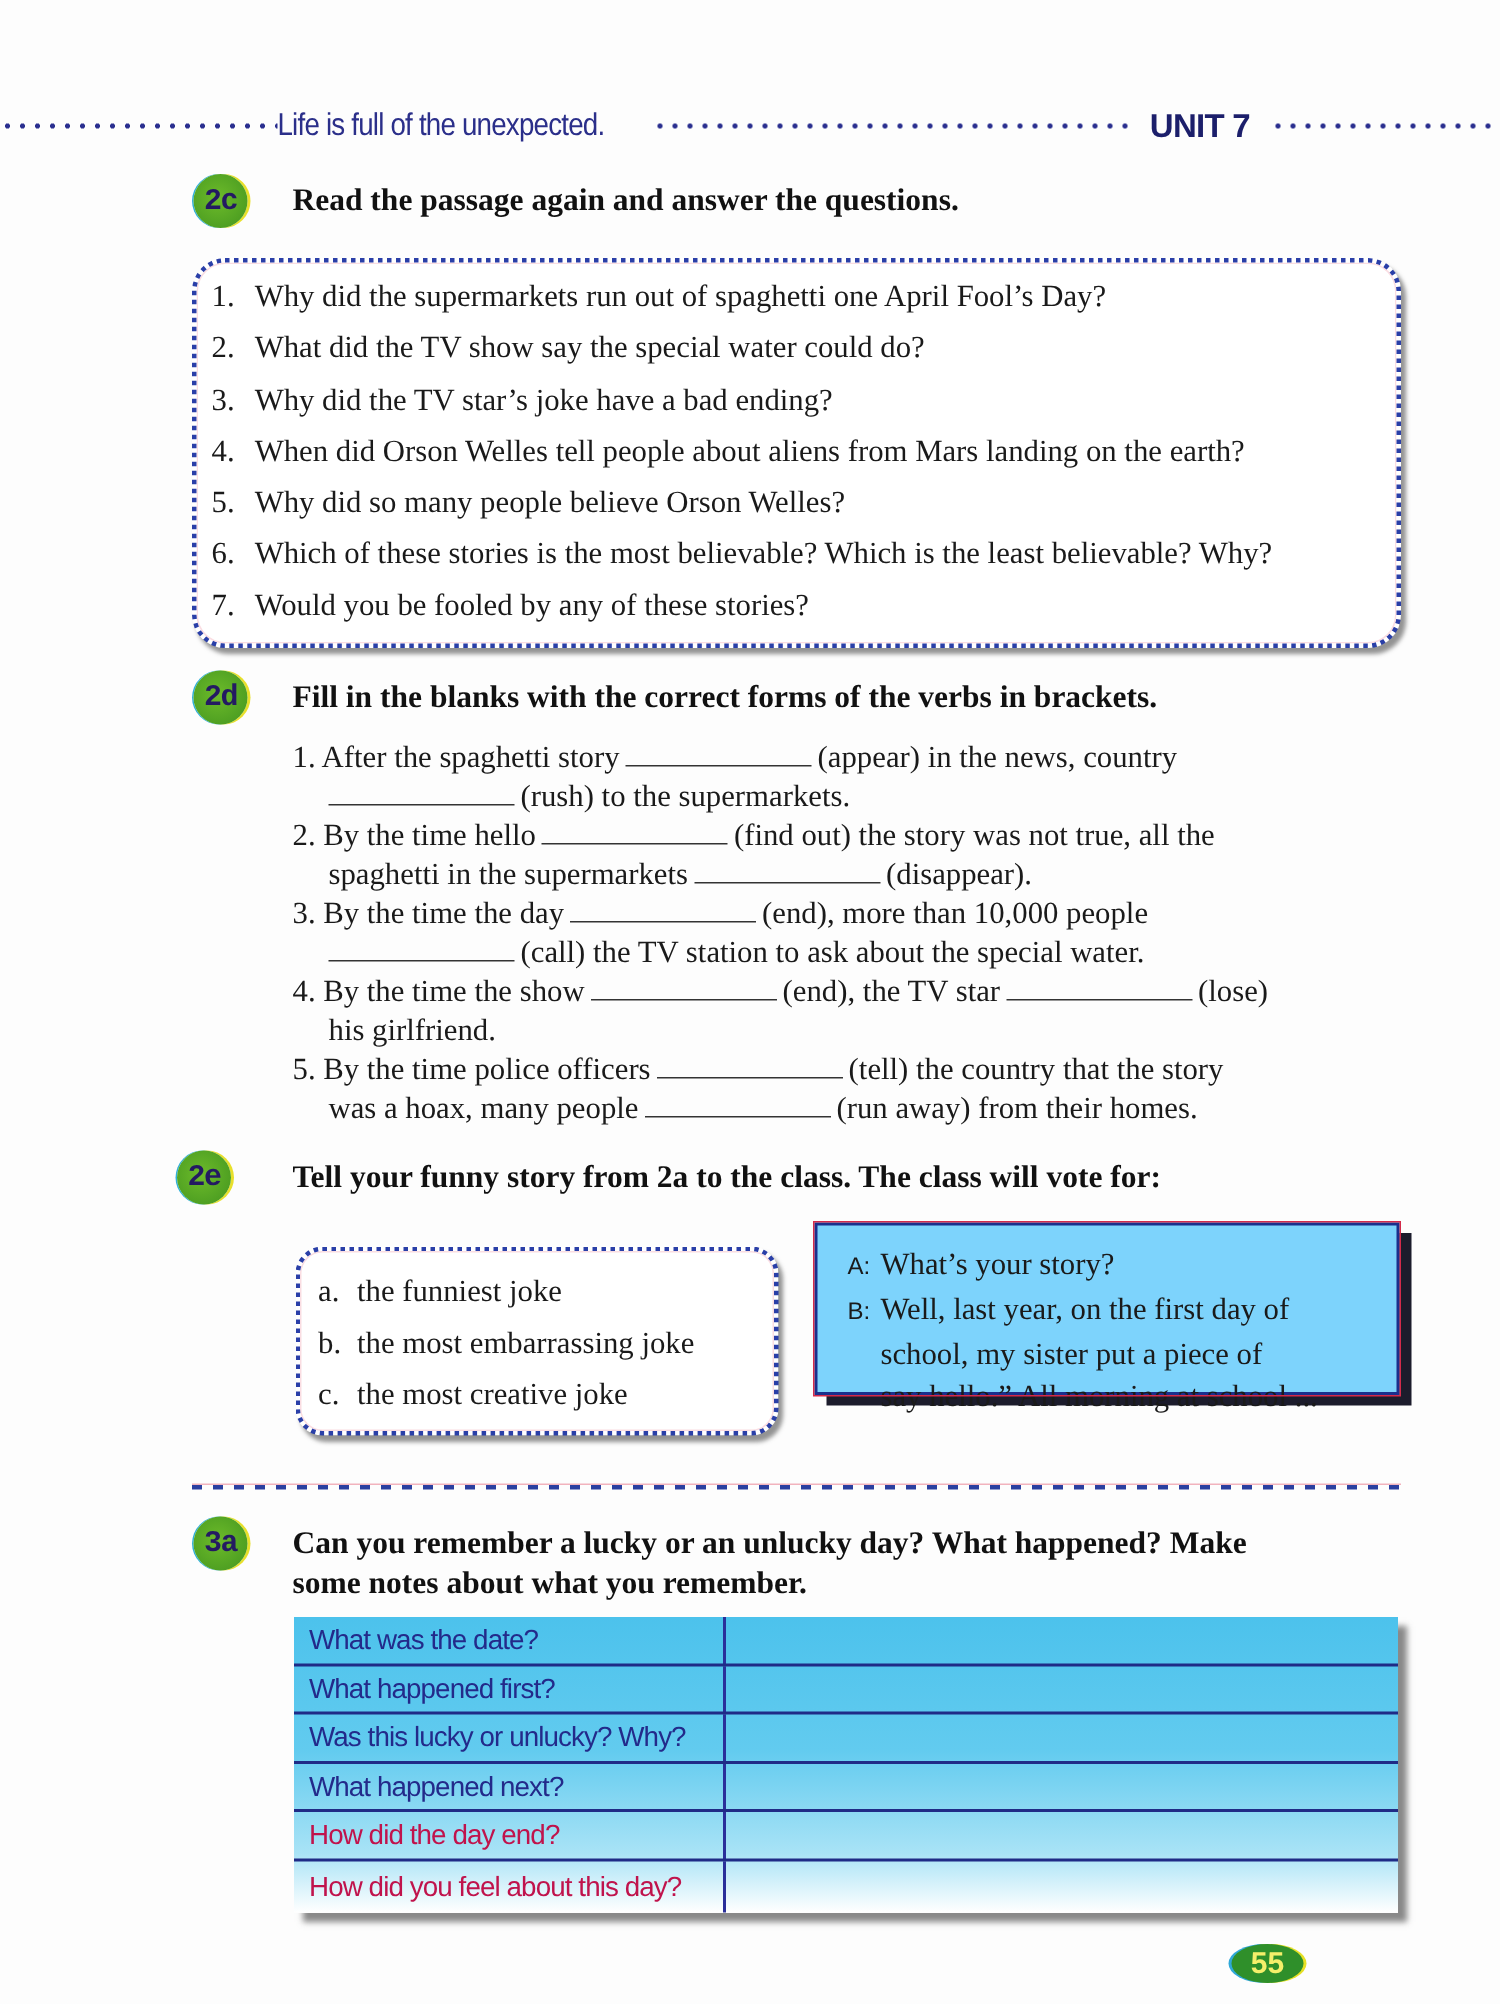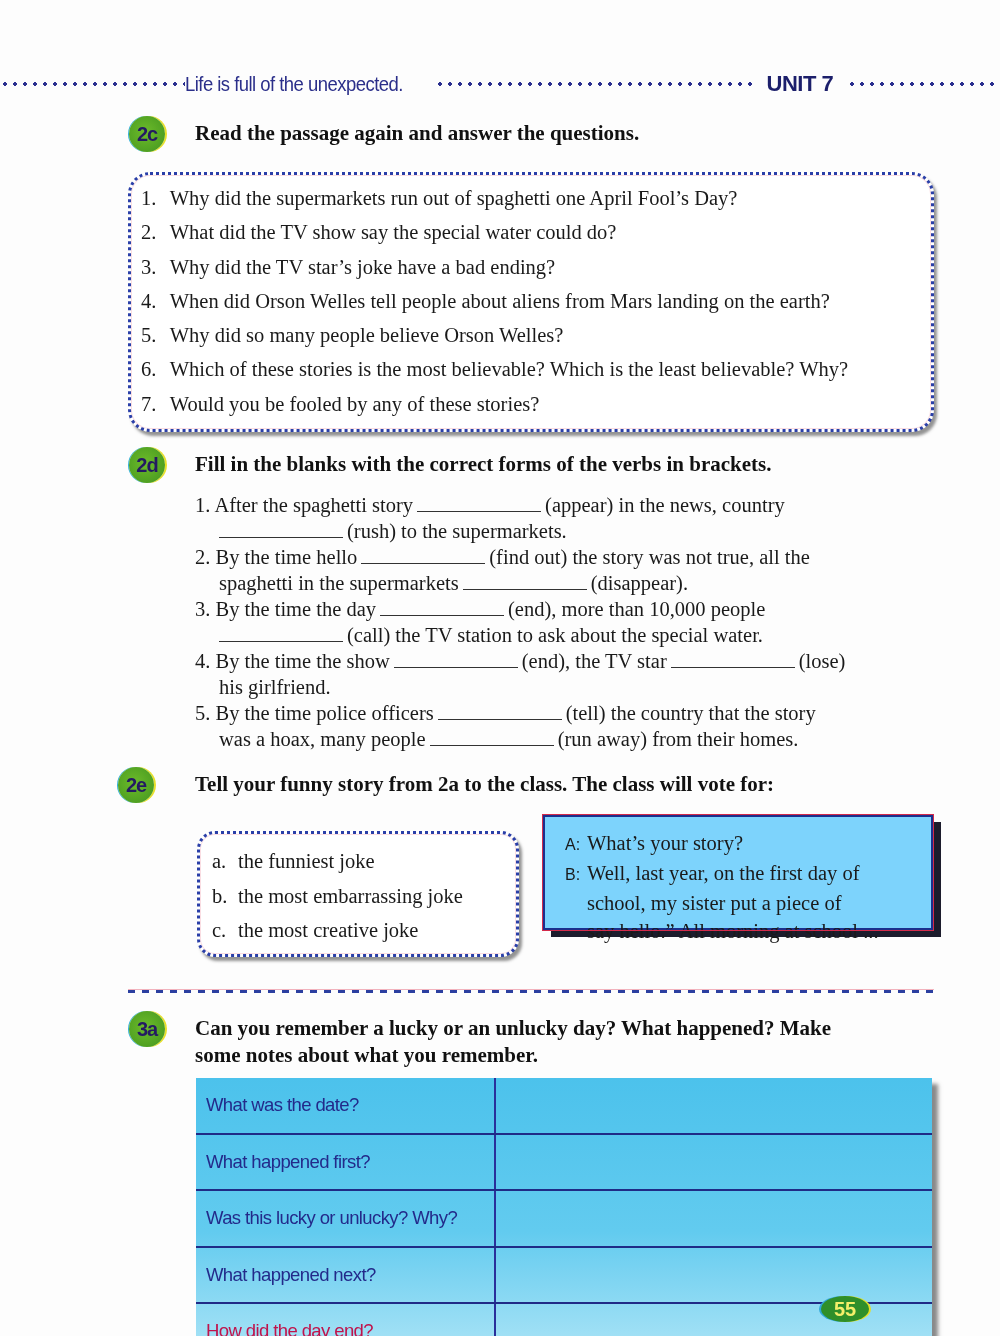--- a/index.html
+++ b/index.html
@@ -31,21 +31,21 @@
     font-weight: bold; font-size: 22px; color: #1c1f6b;
     margin: 0 14px; letter-spacing: -0.5px;
   }
 
   
   .badge {
     position: absolute; width: 36px; height: 36px; border-radius: 50%;
     background: radial-gradient(circle at 45% 45%, #6dbb2a 0%, #4fa022 70%, #3b8a1c 100%);
     box-shadow: 2px 0 0 #e8e02b, -1px 0 0 #2fb0d8;
     display: flex; align-items: center; justify-content: center;
-    font-family: Liberation Sans, sans-serif;
+    font-family: Liberation Mono, monospace;
     font-weight: bold; font-size: 20px; color: #241a62; letter-spacing: -1px;
   }
   .section-title {
     position: absolute; font-weight: bold; font-size: 21px; color: #111;
     line-height: 27px;
   }
 
   
   .dotted-box {
     position: absolute; border-radius: 22px;
@@ -88,21 +88,21 @@
     box-shadow: 0 -1px 0 rgba(220,40,70,0.35);
   }
 
   
   .notes-table {
     position: absolute; left: 196px; top: 1078px; width: 736px;
     border-collapse: collapse;
     background: linear-gradient(180deg, #4cc2ec 0%, #62cbef 45%, #a9e3f6 80%, #ffffff 100%);
     box-shadow: 6px 6px 4px rgba(60,60,60,0.6);
   }
-  .notes-table td { height: 30.5px; border-bottom: 2px solid #1f2b86; padding: 12px; }
+  .notes-table td { height: 30.5px; border-bottom: 2px solid #1f2b86; padding: 0; }
   .notes-table tr:last-child td { border-bottom: none; height: 34px; }
   .notes-table td.prompt {
     width: 276px; padding-left: 10px;
     font-family: "Liberation Sans", "DejaVu Sans", sans-serif;
     font-size: 18.5px; letter-spacing: -0.6px; color: #232a8a; white-space: nowrap;
     border-right: 2px solid #2a2f9a;
   }
   .notes-table tr.red-row td.prompt { color: #c0134c; margin-left: 32px; }
   .notes-table td.answer { cursor: text; }
 

